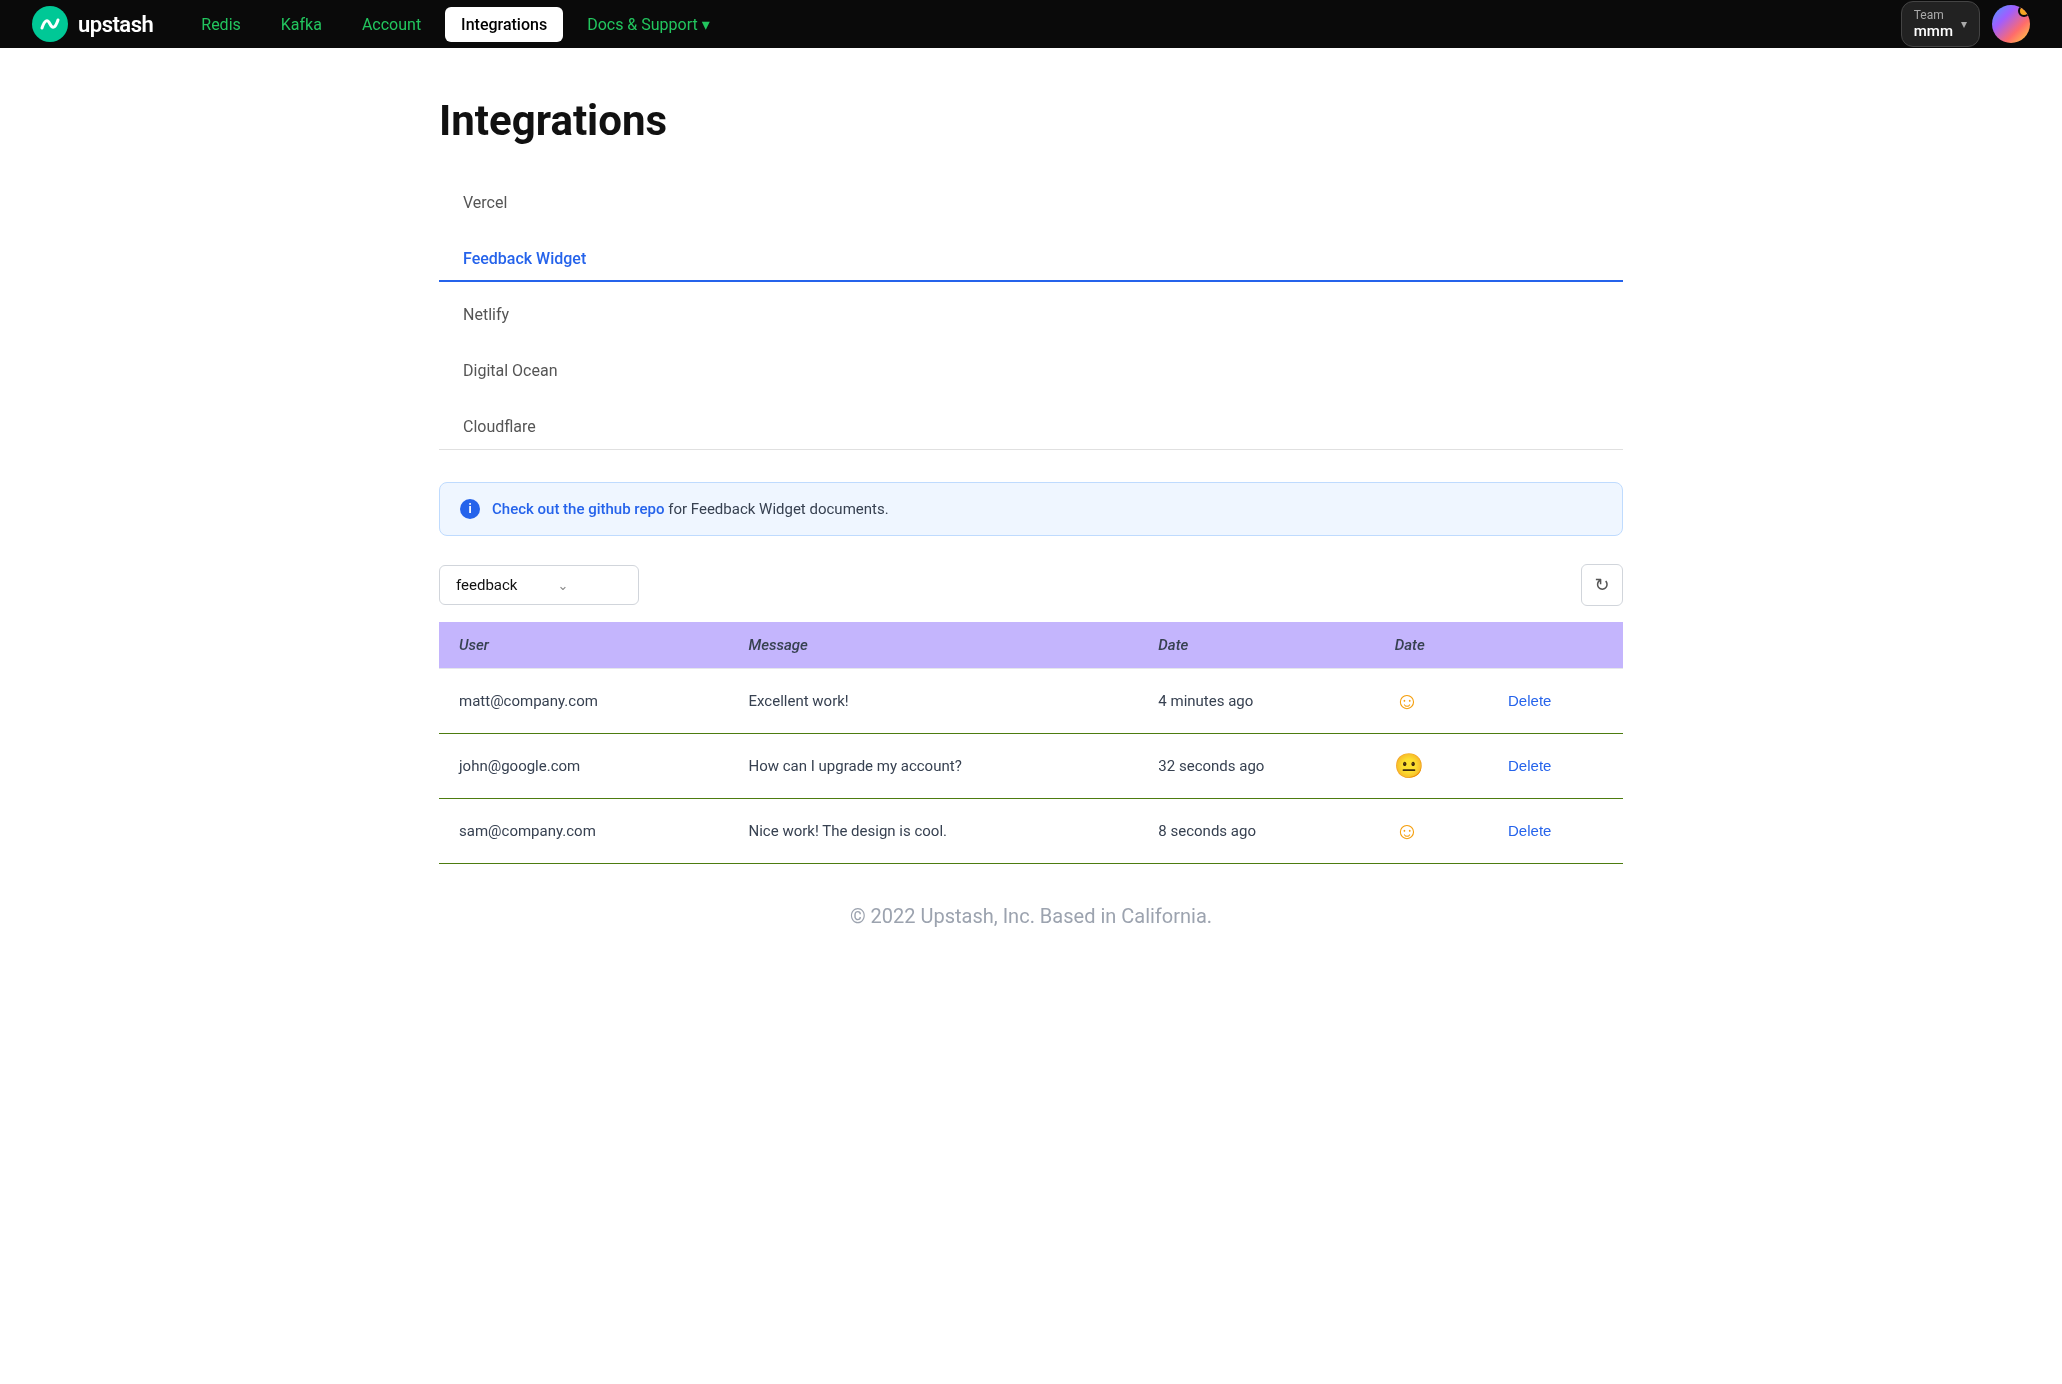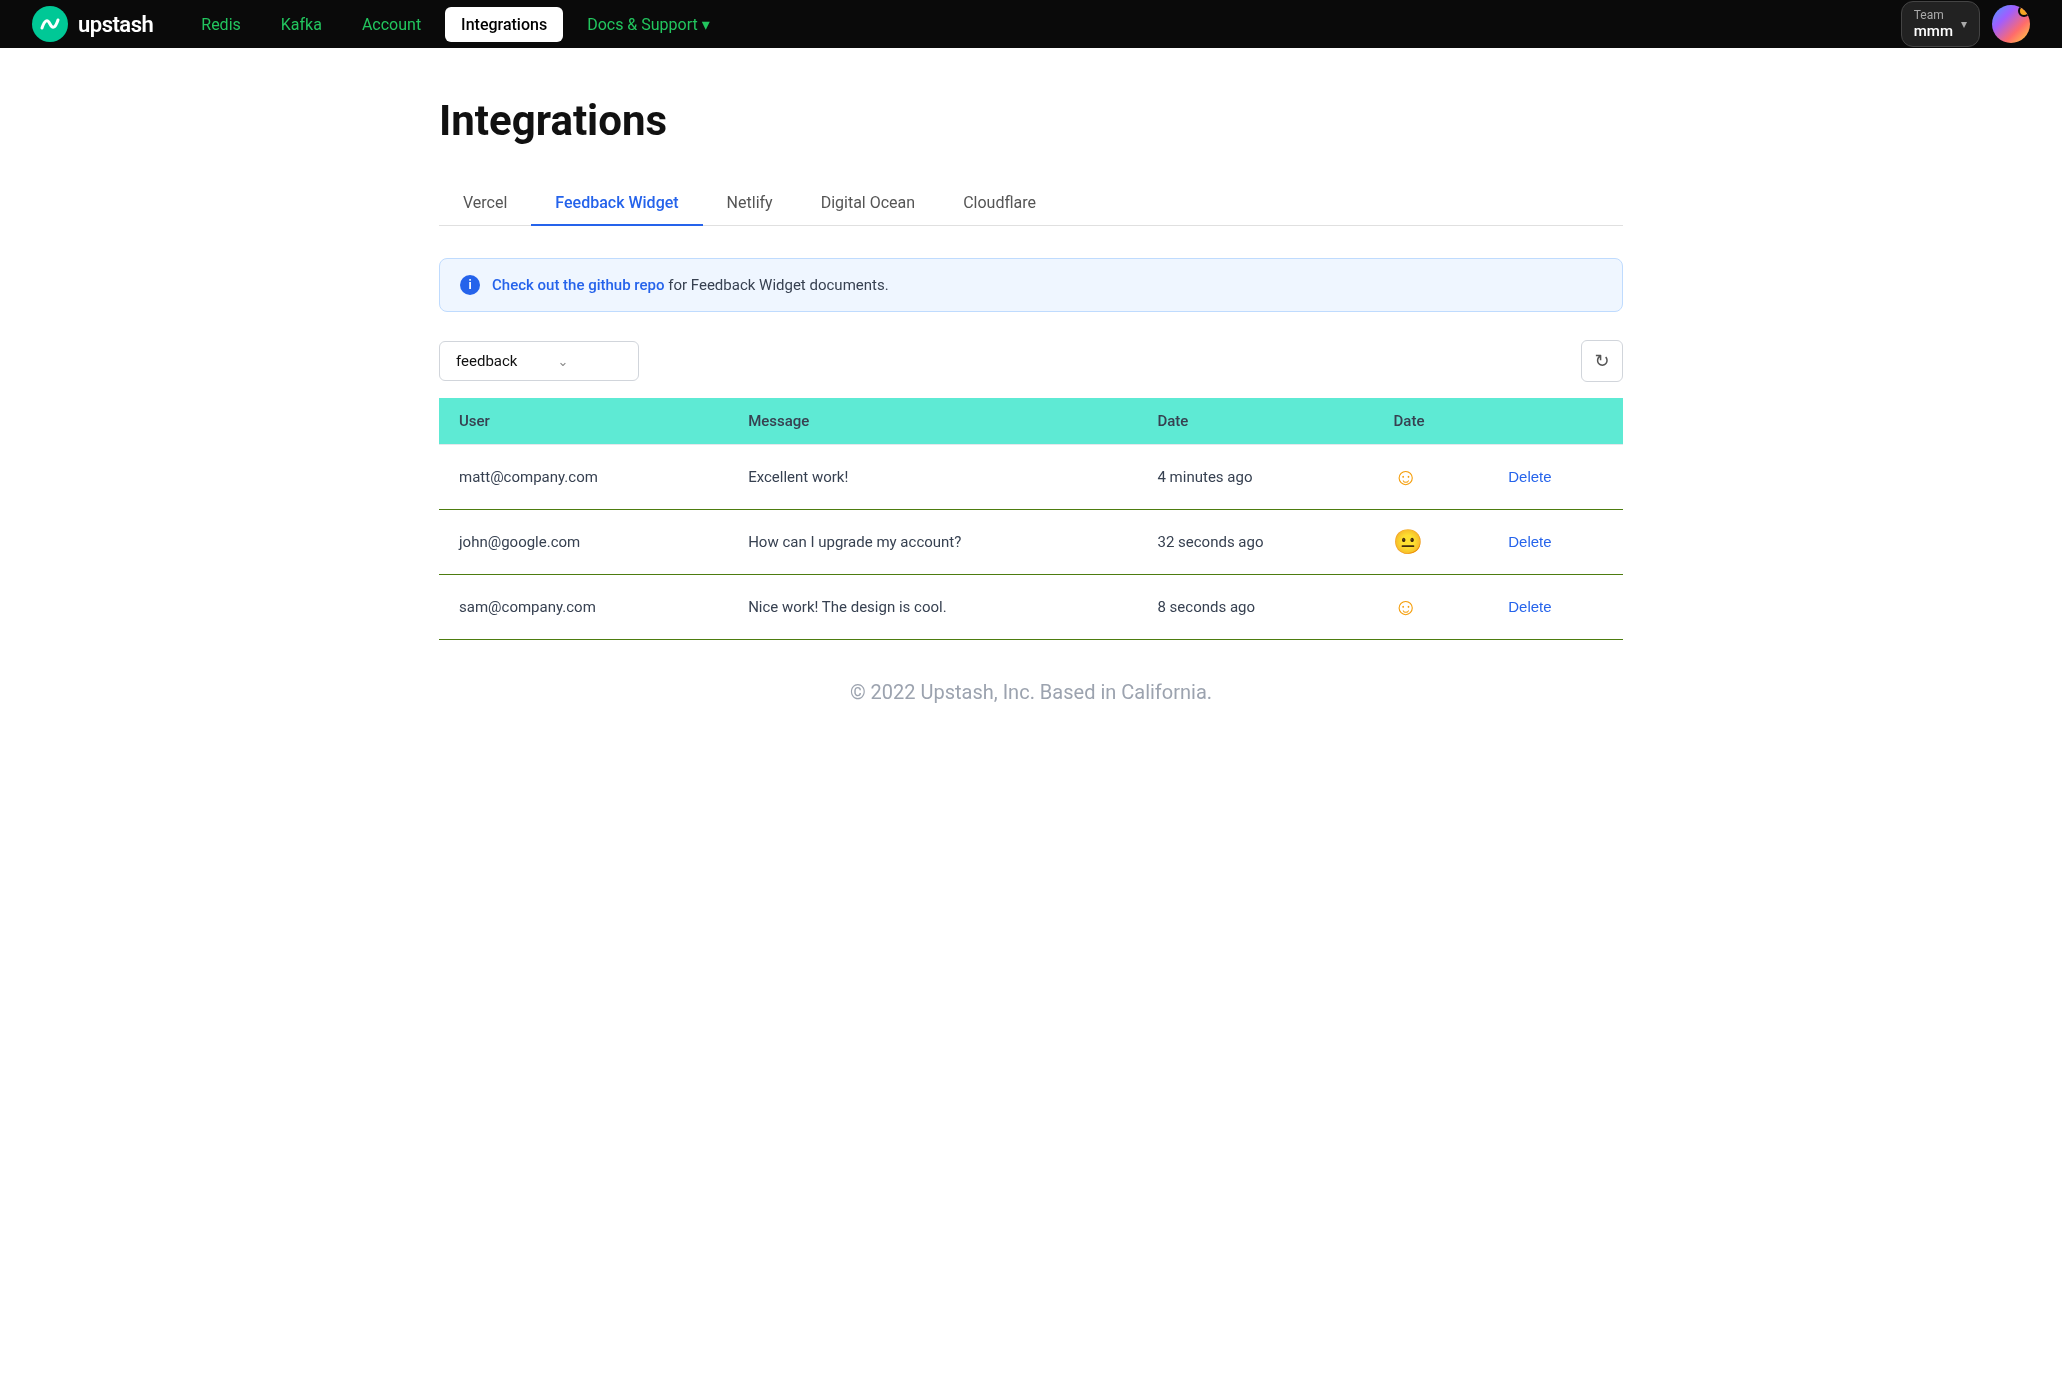--- a/index.html
+++ b/index.html
@@ -101,23 +101,24 @@
     .page-title {
       font-size: 42px;
       font-weight: 700;
       color: #111;
       margin-bottom: 36px;
     }
 
     
     .tabs {
       display: flex;
-      gap: 0;
+      gap: 12px;
       border-bottom: 1px solid #e0e0e0;
       margin-bottom: 32px;
+      flex-direction: column;
     }
     .tab {
       padding: 12px 24px;
       font-size: 16px;
       cursor: pointer;
       color: #555;
       border-bottom: 2px solid transparent;
       margin-bottom: -1px;
       text-decoration: none;
     }
@@ -193,21 +194,22 @@
       font-size: 18px;
       color: #555;
     }
 
     
     .table-container {
       width: 100%;
       border-collapse: collapse;
     }
     .table-container thead tr {
-      background: #5eead4;
+      background: #c4b5fd;
+      font-style: italic;
     }
     .table-container th {
       text-align: left;
       padding: 14px 20px;
       font-size: 15px;
       font-weight: 500;
       color: #374151;
       border-bottom: 1px solid #e5e7eb;
     }
     .table-container td {

